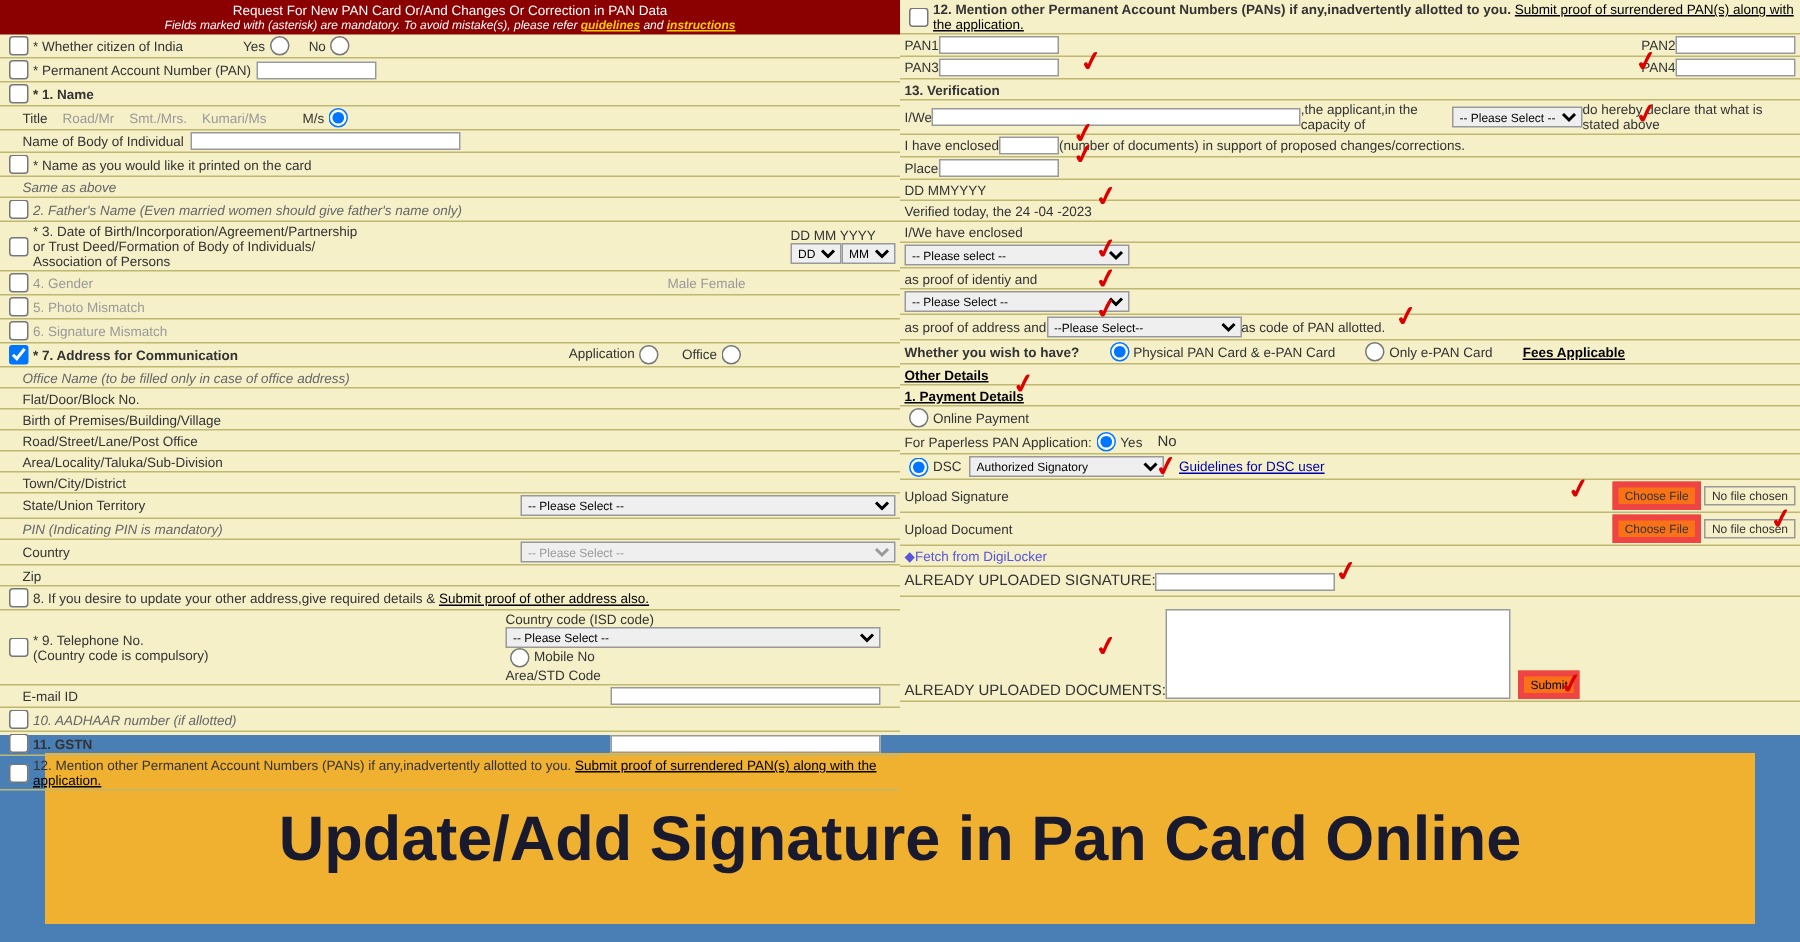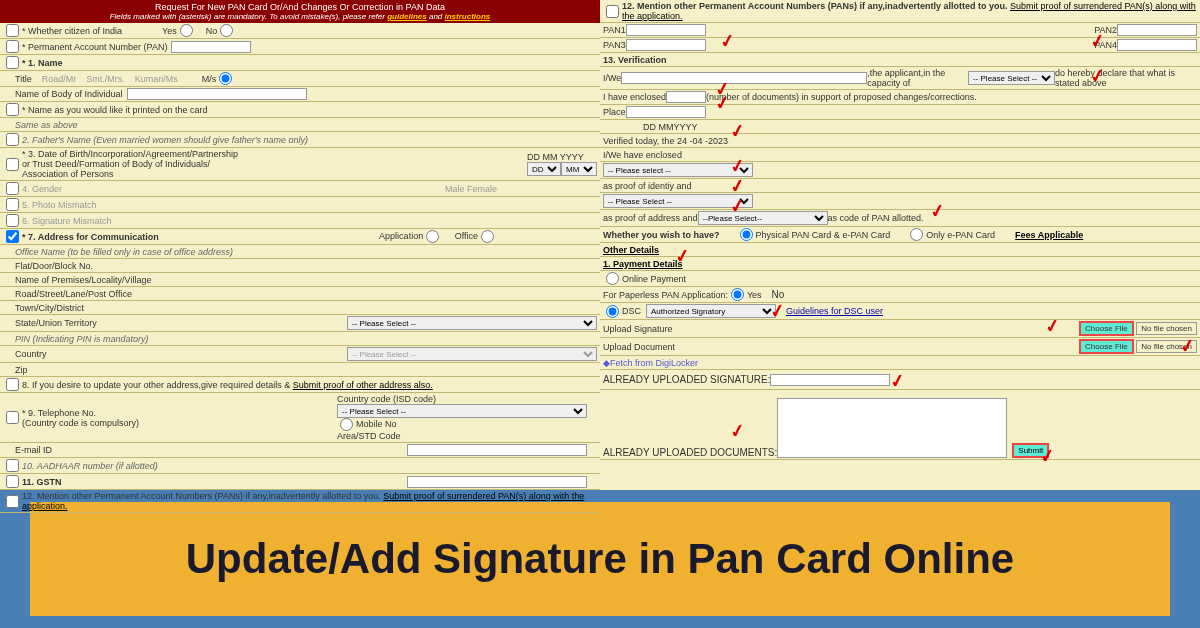--- a/index.html
+++ b/index.html
@@ -12,21 +12,21 @@
 .row { border-bottom: 1px solid #c0b870; padding: 1px 3px; display: flex; align-items: center; min-height: 14px; color: #333; }
 .row.greyed { color: #999; }
 .row label { font-size: 9px; }
 .row input[type="text"] { border: 1px solid #999; height: 12px; font-size: 8px; padding: 0 2px; }
 .row input[type="checkbox"], .row input[type="radio"] { margin: 0 3px; vertical-align: middle; }
 .row select { border: 1px solid #999; height: 14px; font-size: 8px; }
 .section-num { font-weight: bold; }
 .italic { font-style: italic; color: #666; }
 .link-u { text-decoration: underline; color: #000; }
 .indent { padding-left: 15px; }
-.file-btn { border: 2px solid #ef4444; background: #5eead4; padding: 1px 4px; font-size: 8px; display: inline-block; }
+.file-btn { border: 4px solid #ef4444; background: #f97316; padding: 1px 4px; font-size: 8px; display: inline-block; }
 .banner { background: #4a7fb5; padding: 12px 30px; height: 138px; display: flex; align-items: center; justify-content: center; }
 .banner-inner { background: #f0b030; width: 100%; height: 100%; display: flex; align-items: center; justify-content: center; font-size: 42px; font-weight: 900; color: #1a1a2e; text-align: center; line-height: 1.1; }
 .tick { position: absolute; color: #d00; font-size: 18px; font-weight: bold; transform: rotate(-10deg); pointer-events: none; }
 .preview-box { border: 1px solid #999; background: #fff; width: 230px; height: 60px; }
 .small-input { width: 80px; }
 .med-input { width: 180px; }
 .wide-input { width: 300px; }
 </style>
 </head>
 <body>
@@ -112,24 +112,27 @@
         <span style="margin-left:10px">Office</span><input type="radio" style="">
       </span>
     </div>
     <div class="row indent">
         <label class="italic">Office Name (to be filled only in case of office address)</label>
       </div>
     <div class="row indent">
         <label>Flat/Door/Block No.</label>
       </div>
     <div class="row indent">
-        <label>Name of Premises/Locality/Village</label>
+        <label>Birth of Premises/Building/Village</label>
       </div>
     <div class="row indent">
         <label>Road/Street/Lane/Post Office</label>
+      </div>
+    <div class="row indent">
+        <label>Area/Locality/Taluka/Sub-Division</label>
       </div>
     <div class="row indent">
         <label>Town/City/District</label>
       </div>
     <div class="row indent">
       <label>State/Union Territory</label>
       <select style="margin-left:auto;width:250px"><option>-- Please Select --</option></select>
     </div>
     <div class="row indent italic">
         <label>PIN (Indicating PIN is mandatory)</label>
@@ -207,21 +210,21 @@
     <div class="row">
       <label>I have enclosed</label>
       <input type="text" style="width: 40px;">
       <label>(number of documents) in support of proposed changes/corrections.</label>
     </div>
     <div class="row">
       <label>Place</label>
       <input type="text" class="small-input" style="">
     </div>
     <div class="row">
-        <label style="margin-left:40px">DD MMYYYY</label>
+        <label style="">DD MMYYYY</label>
       </div>
     <div class="row">
         <label>Verified today, the 24 -04 -2023</label>
       </div>
     <div class="row">
         <label>I/We have enclosed</label>
       </div>
     <div class="row">
         <select style="width:150px"><option>-- Please select --</option></select>
       </div>

